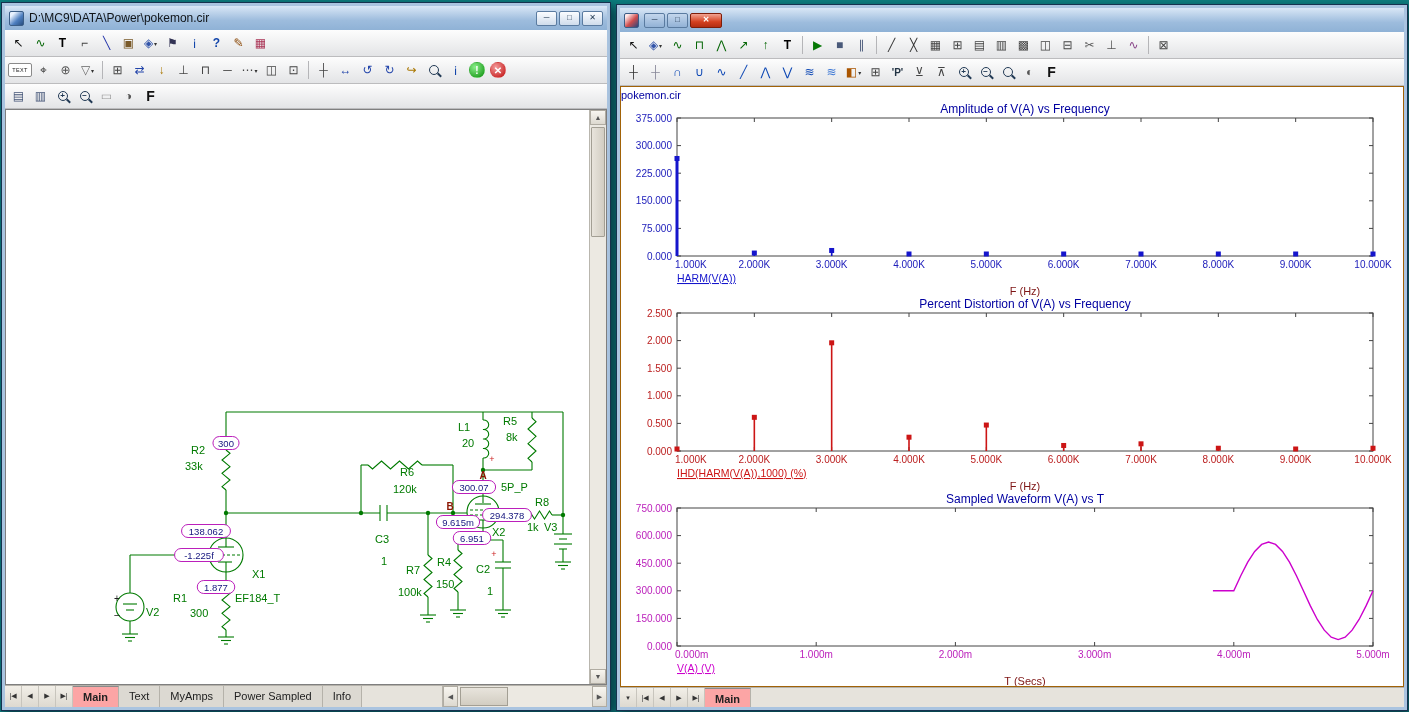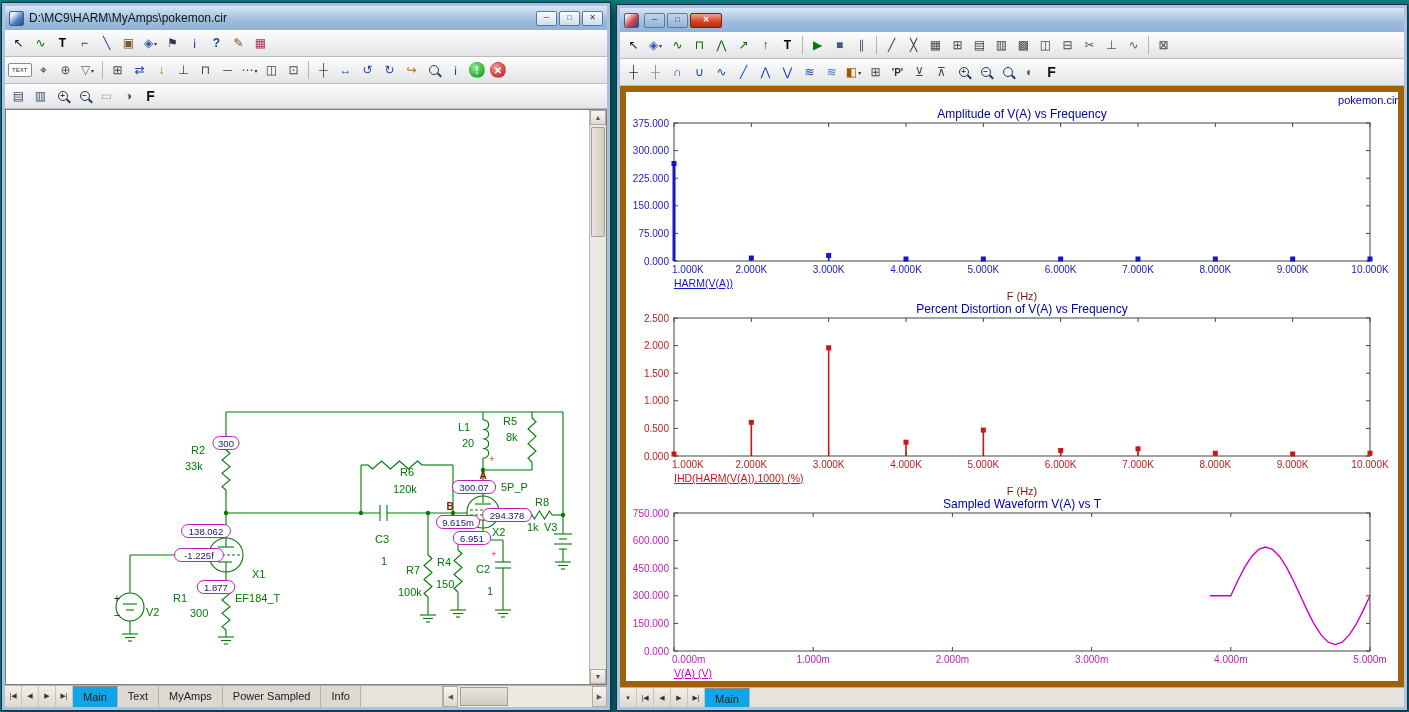--- a/index.html
+++ b/index.html
@@ -32,44 +32,44 @@
 .mag i{position:absolute;left:50%;top:50%;transform:translate(-50%,-55%);font-style:normal;font-size:8px;font-weight:bold;color:#223a55;line-height:1}
 .canvas-wrap{flex:1;display:flex;background:#fff;border:1px solid #7f7f7f;overflow:hidden;min-height:0}
 #schematic{flex:1;position:relative;background:#fff;overflow:hidden}
 .vscroll{width:17px;flex:0 0 17px;background:#ece9e2;border-left:1px solid #b9b6ae;display:flex;flex-direction:column}
 .sbtn{height:15px;flex:0 0 15px;font-size:7px;text-align:center;line-height:14px;background:linear-gradient(#f8f6f0,#ddd9d0);border:1px solid #b0ac a2;border:1px solid #b0aca2;color:#555}
 .vtrack{flex:1;position:relative}
 .vthumb{position:absolute;left:1px;right:1px;top:2px;height:110px;background:linear-gradient(90deg,#e8e4dc,#d2cdc2);border:1px solid #a39f94;border-radius:1px}
 .tabbar{height:22px;flex:0 0 22px;display:flex;align-items:stretch;background:#e6e3dc;border-top: 1px solid #b5b2aa;font-size:11px}
 .navbtn{width:17px;text-align:center;font-size:7px;line-height:20px;border-right:1px solid #c8c5bd;color:#333;background:linear-gradient(#f2efe8,#ddd9d0)}
 .tab{padding:0 10px;line-height:20px;border-right:1px solid #b5b2aa;color:#222;background:#dcd9d2;white-space:nowrap}
-.tab.active{background:#0ea5e9;font-weight:normal;border-top:1px solid #8a8a8a}
+.tab.active{background:#fca5a5;font-weight:bold;border-top:1px solid #8a8a8a}
 .tabfill{flex:1}
 .hscroll{display:flex;width:165px;flex:0 0 165px;border-left:1px solid #b5b2aa}
 .hscroll .sbtn{width:17px;height:auto;line-height:20px}
 .htrack{flex:1;position:relative;background:#ece9e2}
 .hthumb{position:absolute;left:2px;top:1px;bottom:1px;width:48px;background:linear-gradient(#e8e4dc,#d2cdc2);border:1px solid #a39f94}
-.charts{flex:1;background:#fff;border:6px solid #a16207;overflow:hidden;display:flex;flex-direction:column;align-items:flex-end;min-height:0}
+.charts{flex:1;background:#fff;border:1px solid #a16207;overflow:hidden;display:flex;flex-direction:column;align-items:flex-start;min-height:0}
 .plot-header{font-size:11px;color:#0000a0;height:15px;line-height:16px}
 svg{display:block}
 svg text{font-family:"Liberation Sans",sans-serif}
 .ct{font-size:12px;fill:#0000a0}
 .tick{font-size:10px}
 .trace{font-size:10.5px}
 .xlab{font-size:11px;fill:#7e1515}
 </style>
 </head>
 <body>
 
 <div class="desktop">
 
   <section class="win left">
     <header class="titlebar">
       <span class="appico"></span>
-      <span class="title">D:\MC9\HARM\MyAmps\pokemon.cir</span>
+      <span class="title">D:\MC9\DATA\Power\pokemon.cir</span>
       <span class="winbtns">
         <span class="wbtn">─</span>
         <span class="wbtn">□</span>
         <span class="wbtn">✕</span>
       </span>
     </header>
     <div class="toolbar" id="ltb1">
         <span class="tbtn" style="color: rgb(17, 17, 17);">↖</span>
         <span class="tbtn" style="color: rgb(5, 102, 5);">∿</span>
         <span class="tbtn" style="color: rgb(0, 0, 0); font-weight: bold;">T</span>

